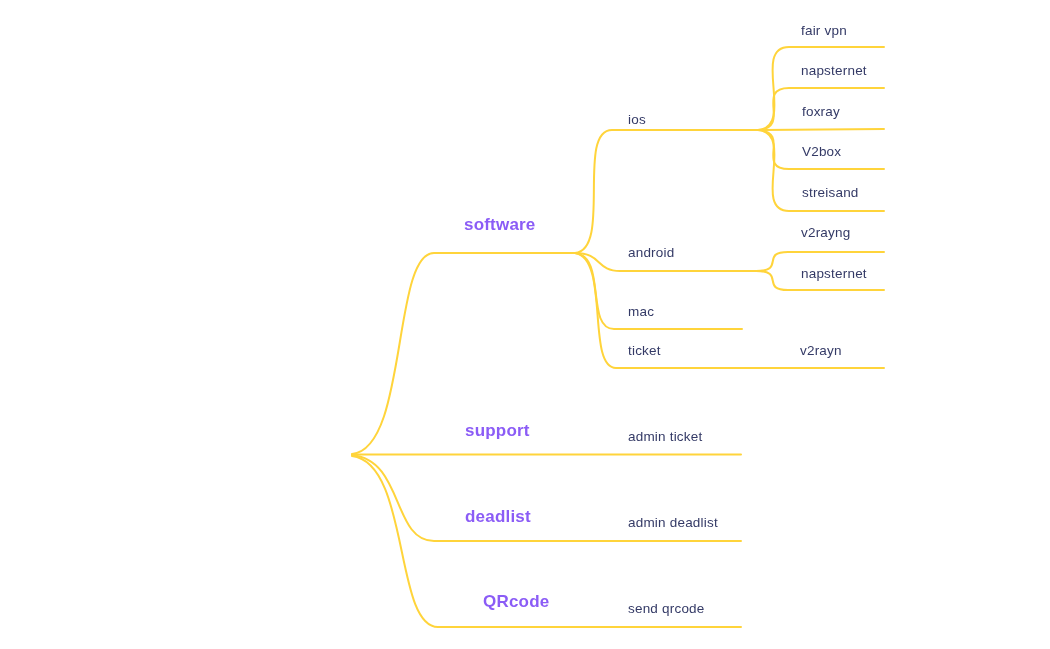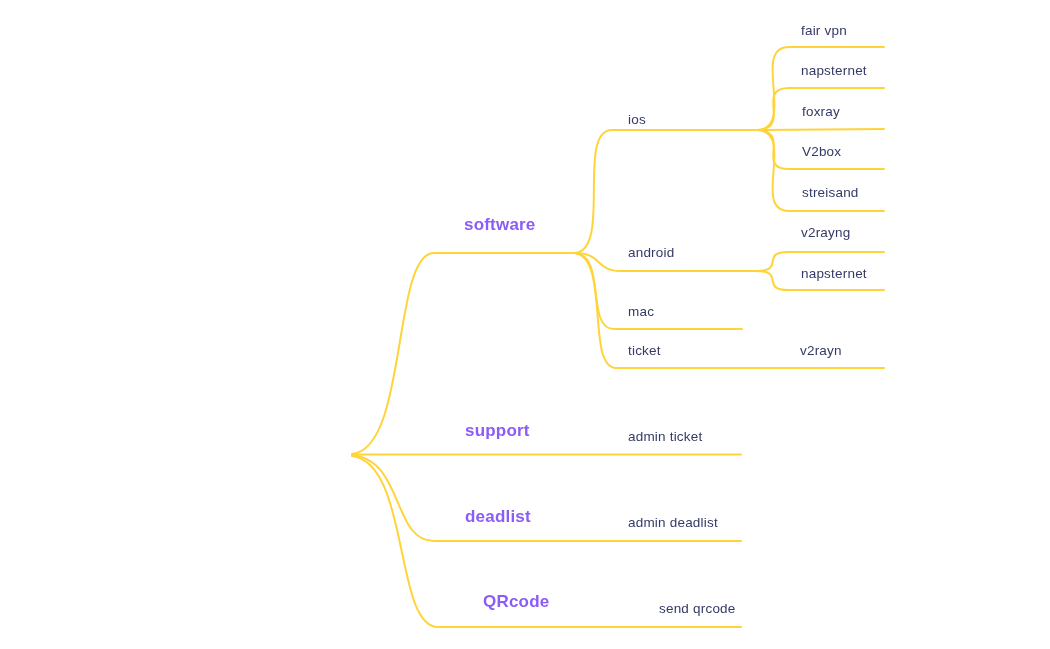--- a/index.html
+++ b/index.html
@@ -30,21 +30,21 @@
   [data-name="node-fair-vpn"]{left:801px;top:23px;}
   [data-name="node-napsternet-ios"]{left:801px;top:63px;}
   [data-name="node-foxray"]{left:802px;top:104px;}
   [data-name="node-v2box"]{left:802px;top:144px;}
   [data-name="node-streisand"]{left:802px;top:185px;text-align:right;}
   [data-name="node-v2rayng"]{left:801px;top:225px;}
   [data-name="node-napsternet-android"]{left:801px;top:266px;}
   [data-name="node-v2rayn"]{left:800px;top:343px;}
   [data-name="node-send-ticket"]{left:628px;top:429px;}
   [data-name="node-admin-deadlist"]{left:628px;top:515px;text-align:center;}
-  [data-name="node-send-qrcode"]{left:628px;top:601px;margin-left:31px;}
+  [data-name="node-send-qrcode"]{left:628px;top:601px;}
 </style>
 </head>
 <body>
 
 <div class="canvas" data-name="mindmap-canvas">
 
   <svg class="links" width="1050" height="649" viewBox="0 0 1050 649" data-name="branch-lines-layer">
     <path data-name="branch-line-software" d="M352,454 C408,449 392,253 434,253 L575,253"></path>
     <path data-name="branch-line-support" d="M352,454.5 L741,454.5"></path>
     <path data-name="branch-line-deadlist" d="M352,455 C404,460 392,541 434,541 L741,541"></path>

